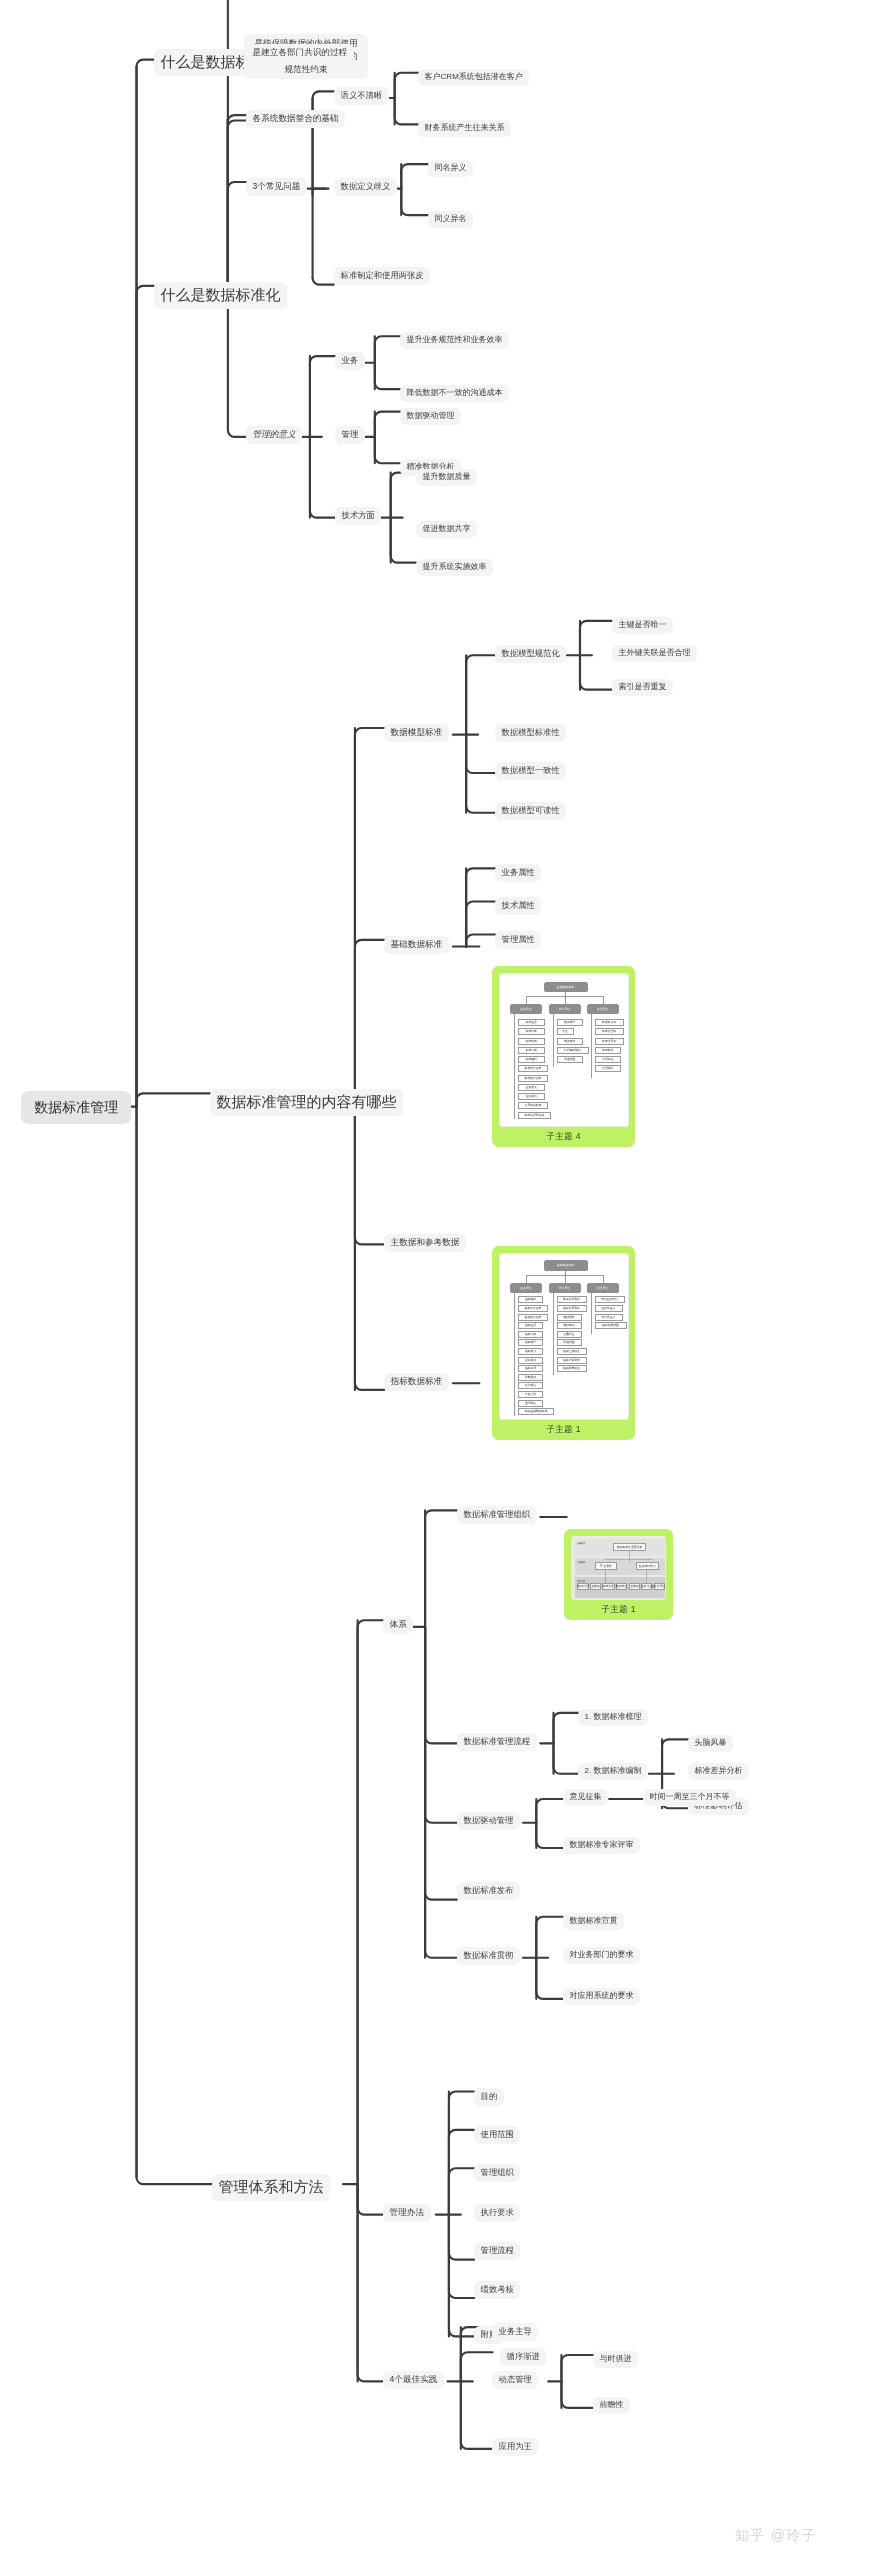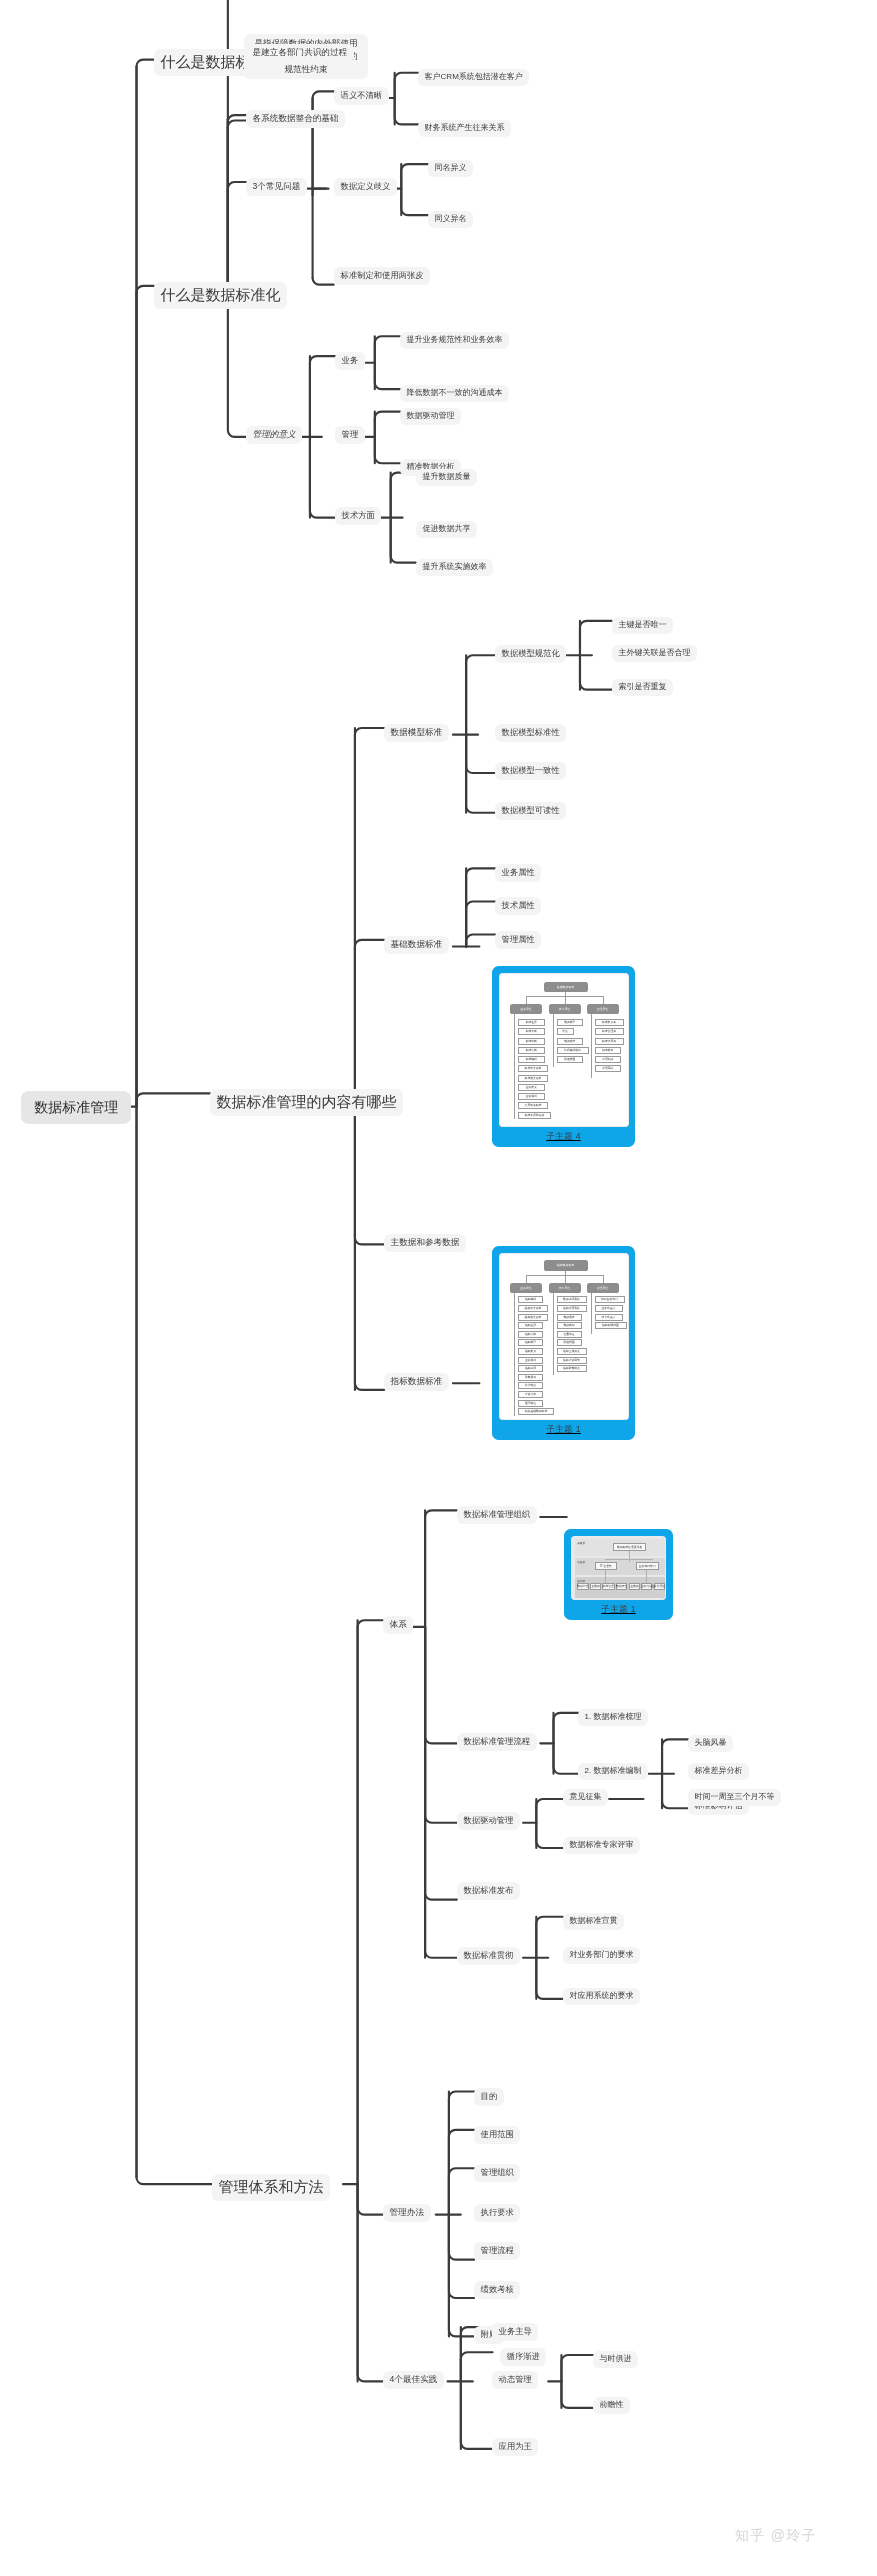--- a/index.html
+++ b/index.html
@@ -38,27 +38,26 @@
   }
   .node.lvl1 { font-size: 15px; }
   .node.lvl2 { font-size: 8.6px; }
   .node.lvl3 { font-size: 8.3px; }
   .node.lvl4 { font-size: 8px; }
   .node.wrap { white-space: normal; text-align: center; line-height: 1.5; }
 
   
   .imgcard {
     position: absolute;
-    background: #0ea5e9;
+    background: #bef264;
     border-radius: 6.6px;
     padding: 6.6px 6.6px 4px 6.6px;
     display: flex;
     flex-direction: column;
     align-items: center;
-    text-decoration: underline;
   }
   .imgcard .thumb {
     background: #ffffff;
     border: 0.7px solid #ececec;
     border-radius: 3.3px;
     overflow: hidden;
     position: relative;
   }
   .imgcard .caption {
     margin-top: 4.6px;
@@ -452,21 +451,21 @@
 
   <div class="node lvl3" style="left:457px; top:1733px;">数据标准管理流程</div>
   <div class="node lvl4" style="left:578px; top:1709px;">1. 数据标准梳理</div>
   <div class="node lvl4" style="left:578px; top:1763px;">2. 数据标准编制</div>
   <div class="node lvl4" style="left:688px; top:1735px;">头脑风暴</div>
   <div class="node lvl4" style="left:688px; top:1763px;">标准差异分析</div>
   <div class="node lvl4" style="left:688px; top:1798px;">标准影响评估</div>
 
   <div class="node lvl3" style="left:457px; top:1812px;">数据驱动管理</div>
   <div class="node lvl4" style="left:563px; top:1789px;">意见征集</div>
-  <div class="node lvl4" style="left:643px; top:1789px;margin-left:45px;">时间一周至三个月不等</div>
+  <div class="node lvl4" style="left:643px; top:1789px;">时间一周至三个月不等</div>
   <div class="node lvl4" style="left:563px; top:1837px;text-align:center;">数据标准专家评审</div>
 
   <div class="node lvl3" style="left:457px; top:1882px;">数据标准发布</div>
   <div class="node lvl3" style="left:457px; top:1947px;">数据标准贯彻</div>
   <div class="node lvl4" style="left:563px; top:1913px;">数据标准宣贯</div>
   <div class="node lvl4" style="left:563px; top:1947px;">对业务部门的要求</div>
   <div class="node lvl4" style="left:563px; top:1988px;">对应用系统的要求</div>
 
   <div class="node lvl3" style="left:474px; top:2088px;">目的</div>
   <div class="node lvl3" style="left:474px; top:2126px;">使用范围</div>

